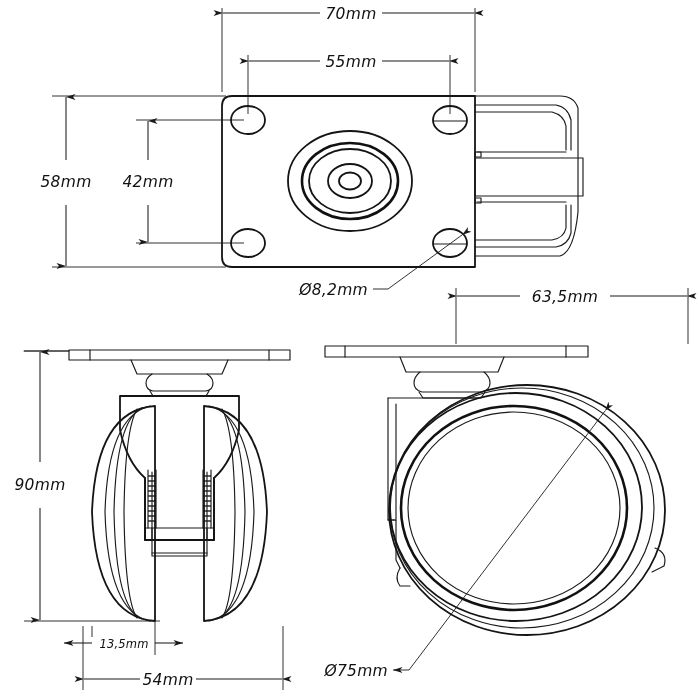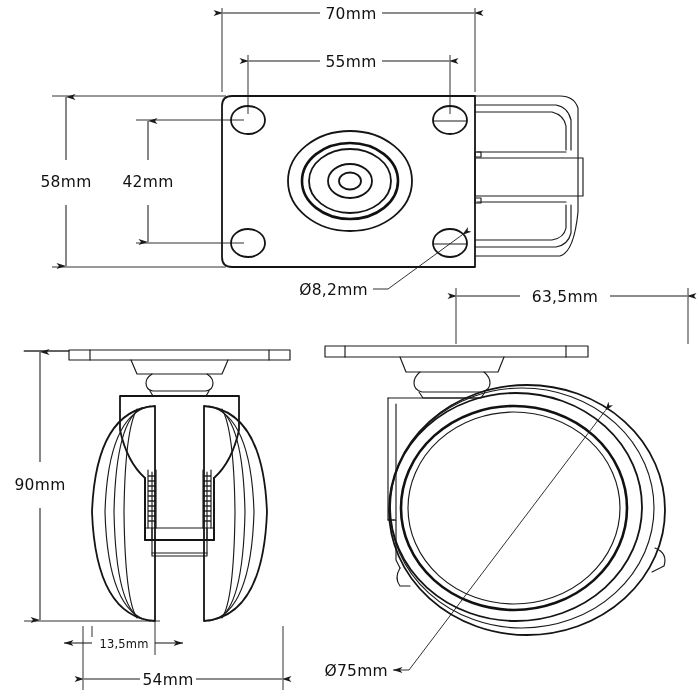--- a/index.html
+++ b/index.html
@@ -12,20 +12,21 @@
     width: 700px;
     height: 700px;
     overflow: hidden;
     font-family: "DejaVu Sans", sans-serif;
   }
   #drawing-root {
     position: relative;
     width: 592px;
     height: 700px;
     background: #ffffff;
+    font-style: italic;
   }
   svg#tech-drawing {
     display: block;
     width: 700px;
     height: 700px;
   }
   .ln {
     fill: none;
     stroke: #1a1a1a;
     stroke-width: 1.15;

